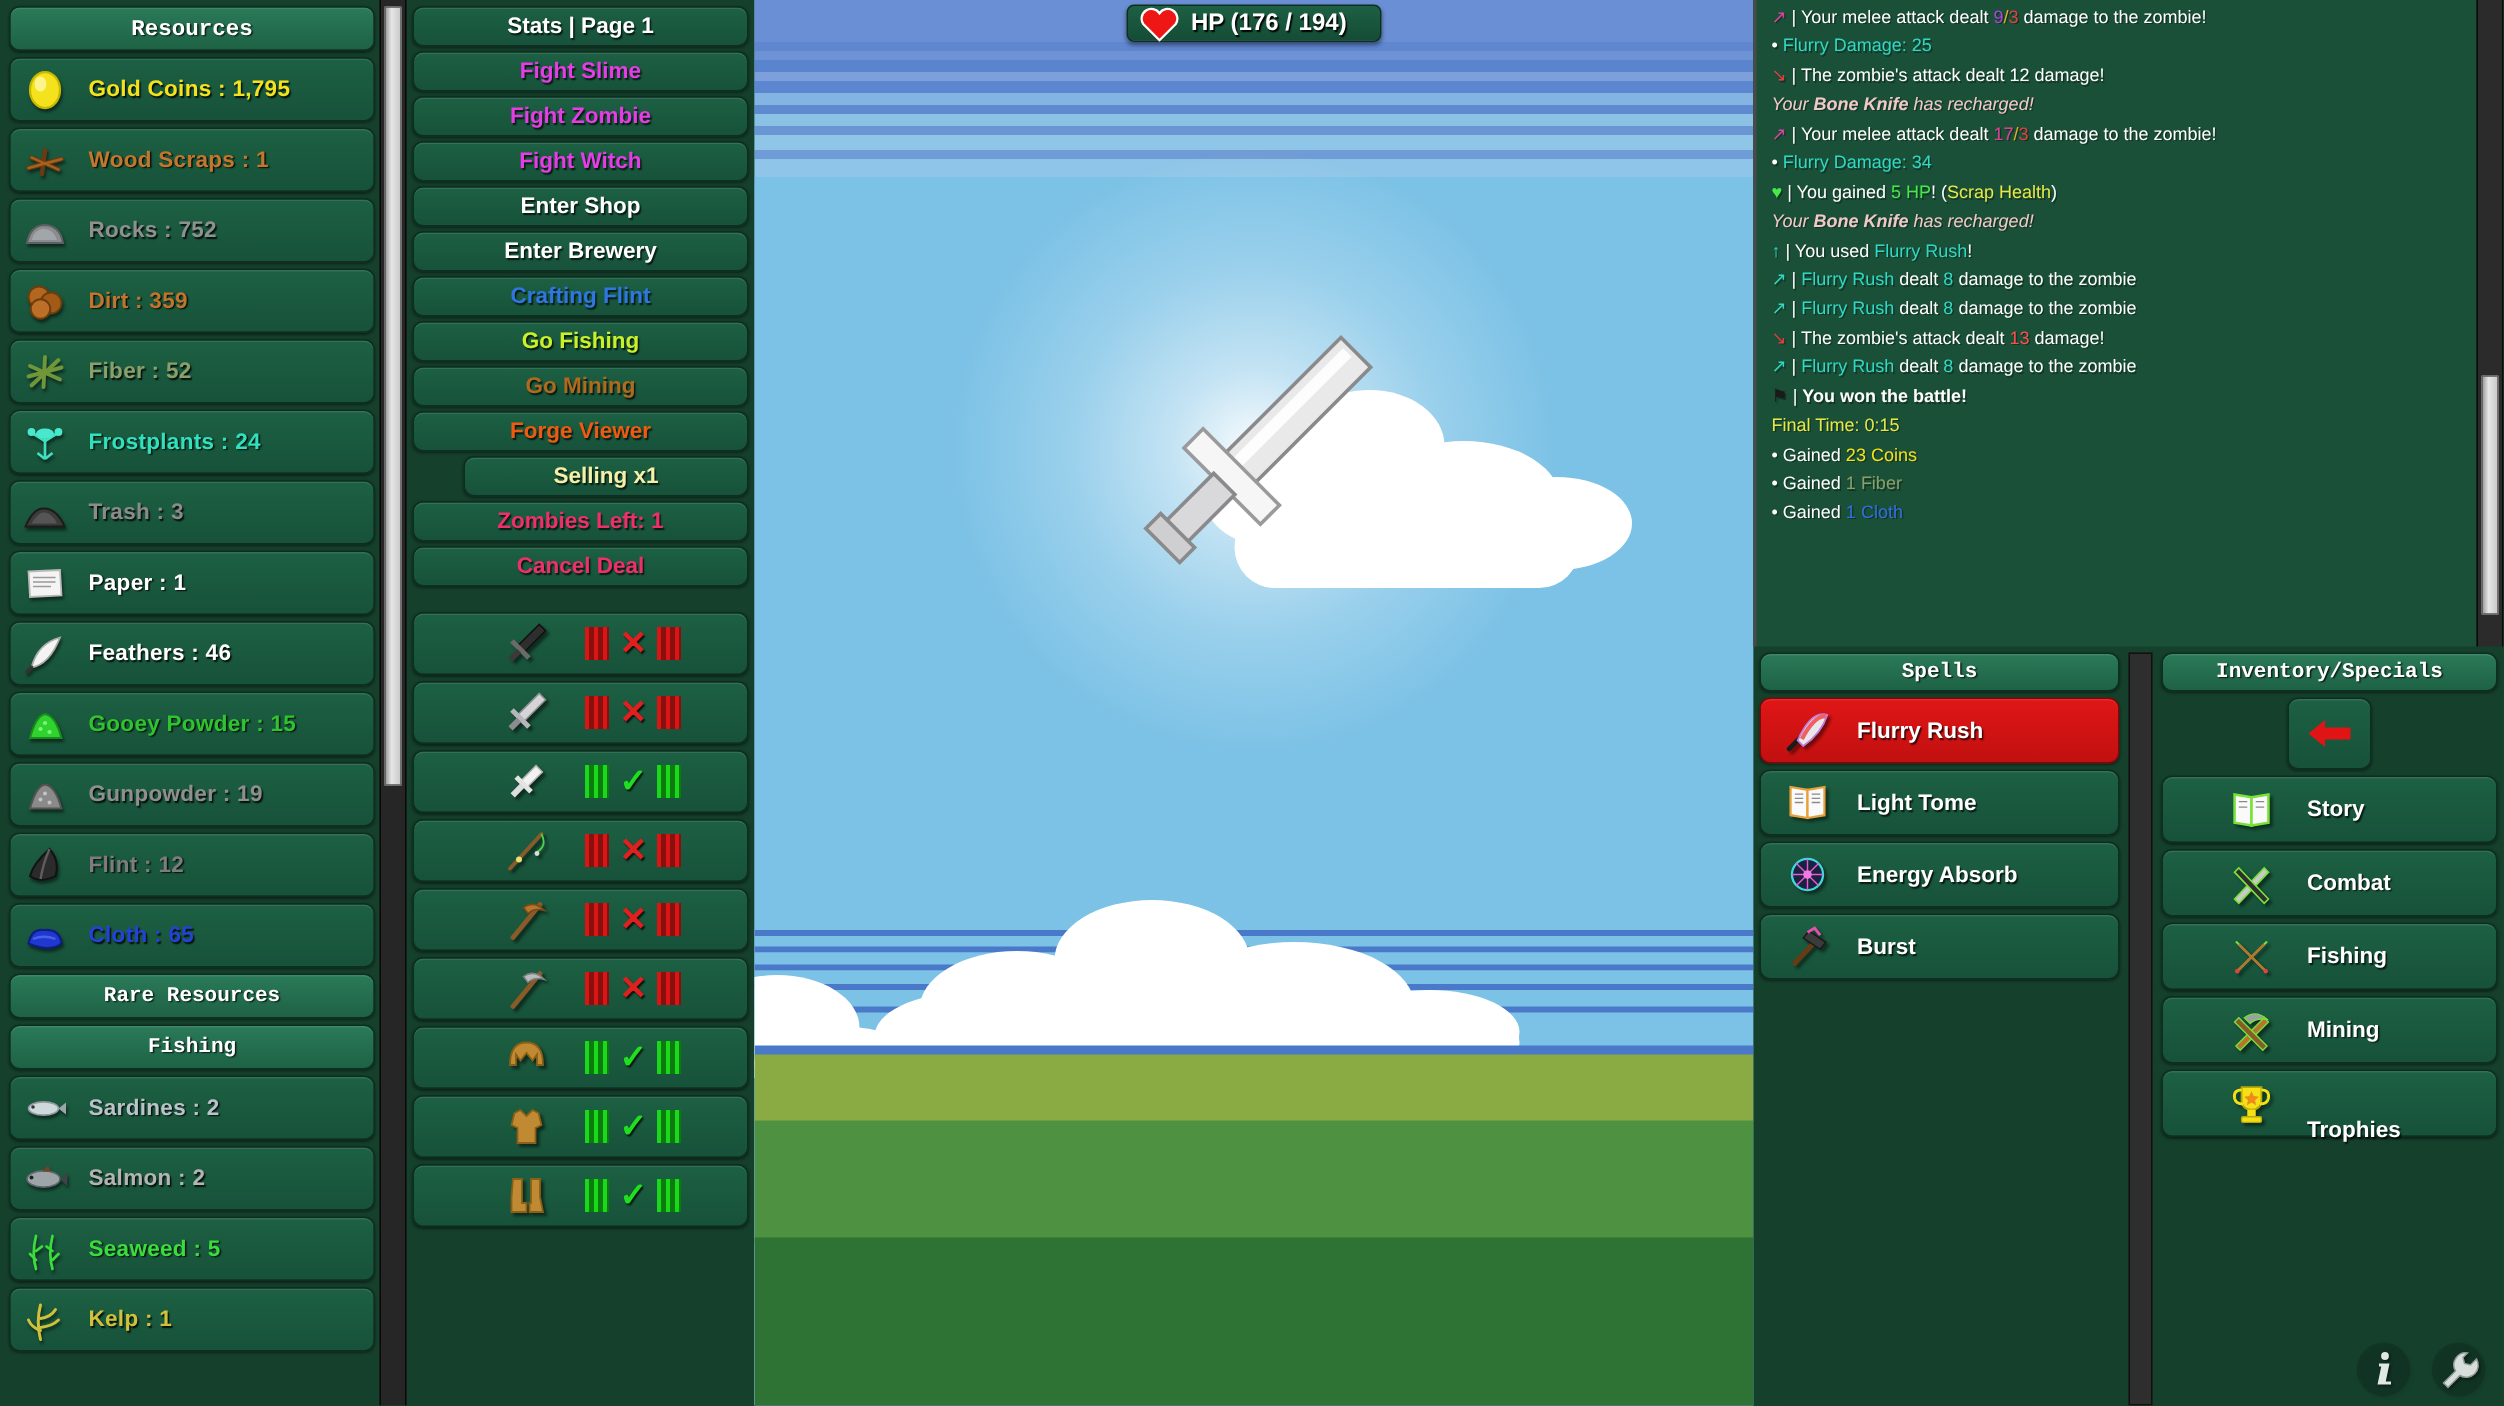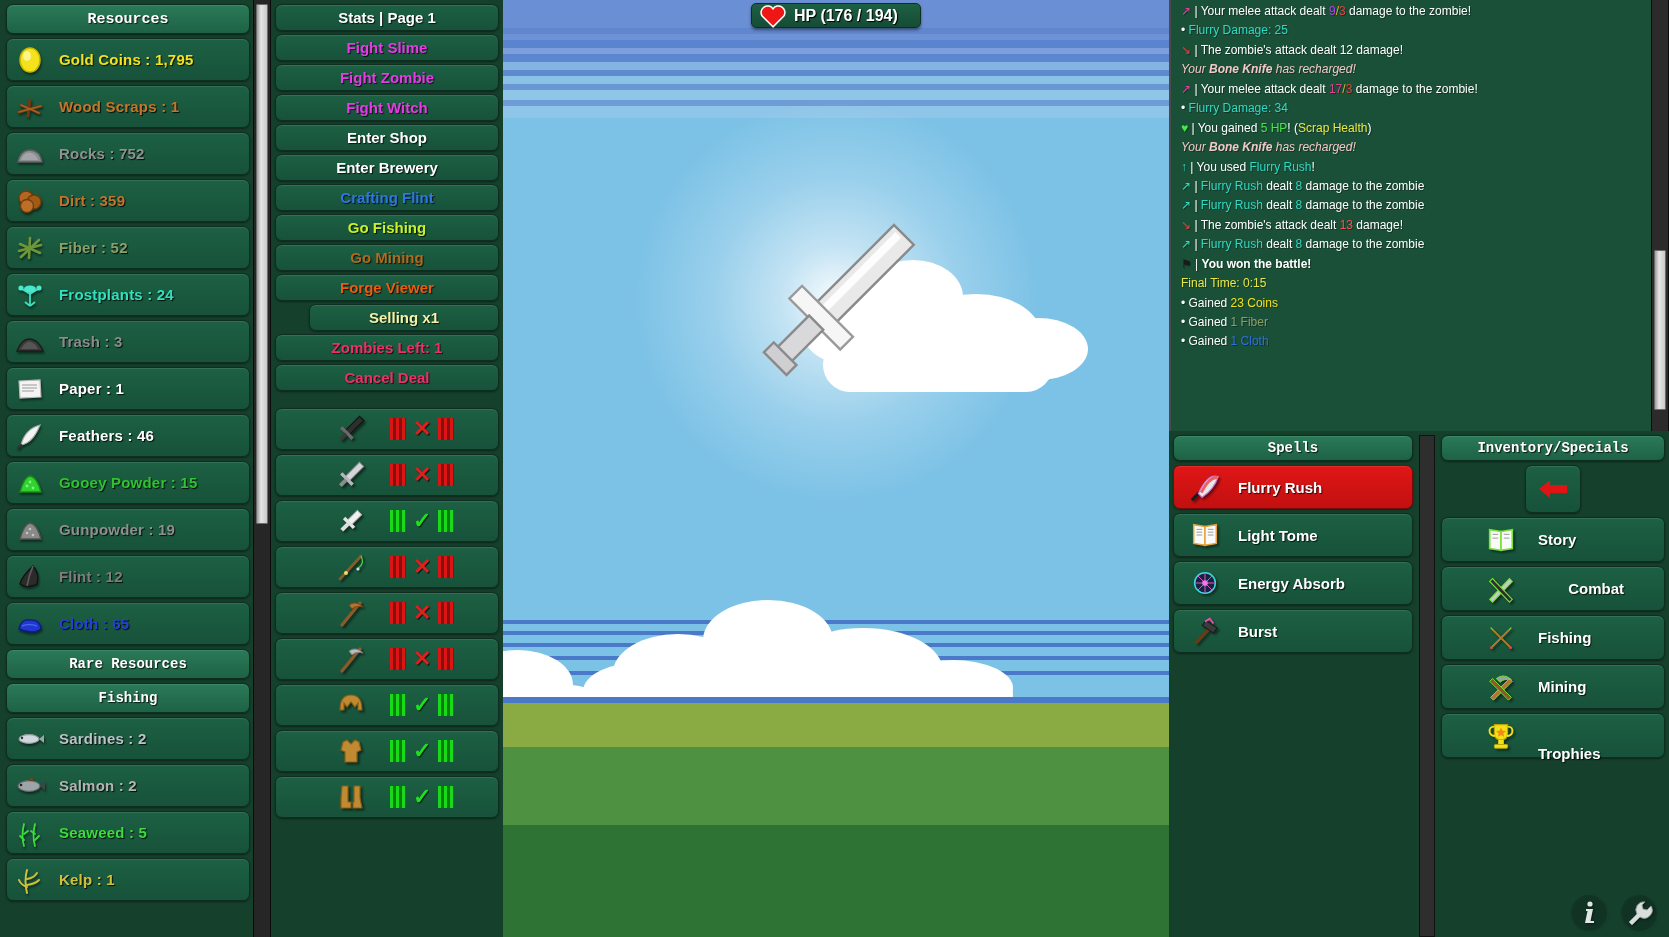--- a/index.html
+++ b/index.html
@@ -747,21 +747,21 @@
             </div>
             <div class="btn inv-btn">
               <span class="spell-ico">
                 <svg width="32" height="32" viewBox="0 0 34 34">
                   <g stroke="#7ae03a" stroke-width="1.2">
                     <path d="M5 28 L26 6 L29 9 L8 31 Z" fill="#c9c9cc"></path>
                     <path d="M29 28 L8 6 L5 9 L26 31 Z" fill="#2e2e2e"></path>
                   </g>
                 </svg>
               </span>
-              <span style="min-width: 86px; text-align: right;">Combat</span>
+              <span style="min-width: 86px; text-align: left;">Combat</span>
             </div>
             <div class="btn inv-btn">
               <span class="spell-ico">
                 <svg width="32" height="32" viewBox="0 0 34 34">
                   <g stroke="#7ae03a" stroke-width="1.4" fill="none">
                     <path d="M6 6 L28 28"></path>
                     <path d="M28 6 L6 28"></path>
                   </g>
                   <g stroke="#b5752e" stroke-width="1.8" fill="none">
                     <path d="M8 8 L26 26"></path>

